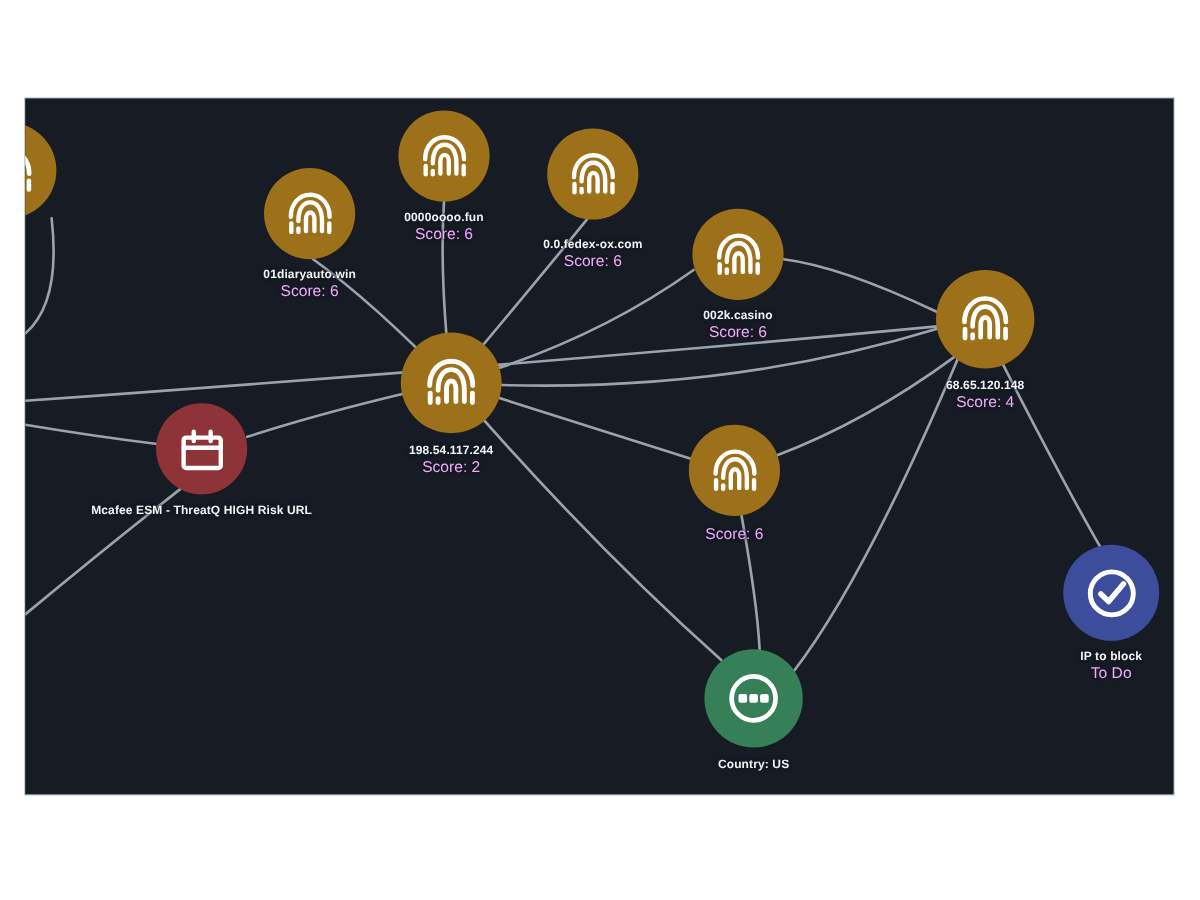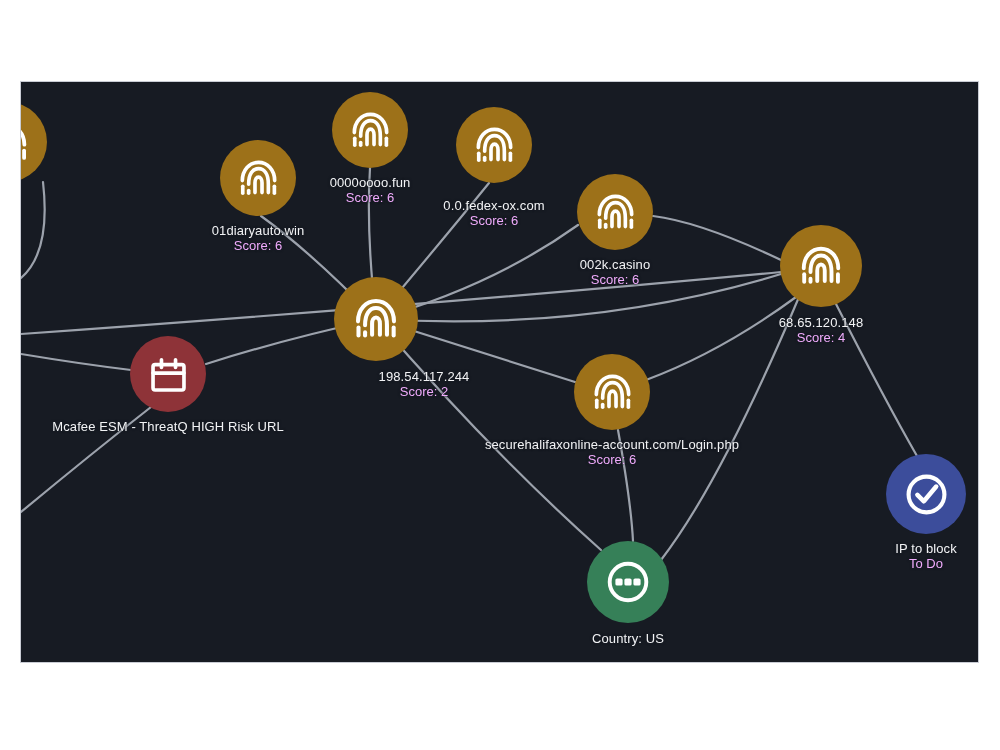--- a/index.html
+++ b/index.html
@@ -75,22 +75,22 @@
     transform: translateX(-50%);
     text-align: center;
     white-space: nowrap;
     line-height: 1.15;
     pointer-events: none;
   }
 
   .label-title {
     display: block;
     color: #f2f3f5;
-    font-size: 13px;
-    font-weight: normal;
+    font-size: 10px;
+    font-weight: bold;
     letter-spacing: 0.1px;
     text-shadow: 0 0 3px #171b23, 0 0 2px #171b23;
   }
 
   .label-sub {
     display: block;
     color: #f0abfc;
     font-size: 13px;
     font-weight: normal;
     text-shadow: 0 0 3px #171b23, 0 0 2px #171b23;
@@ -229,21 +229,21 @@
               <g fill="none" stroke="#ffffff" stroke-width="2.6" stroke-linecap="round" stroke-linejoin="round">
                 <path d="M4.5 17.5 C4.5 9.8 9.6 4.5 16 4.5 C22.4 4.5 27.5 9.8 27.5 17.5"></path>
                 <path d="M9 20 C9 12.8 11.9 9 16 9 C20.1 9 23 12.8 23 20 L23 26"></path>
                 <path d="M13.5 26 L13.5 19 C13.5 16.6 14.6 15 16 15 C17.4 15 18.5 16.6 18.5 19 L18.5 26"></path>
                 <path d="M9 24.5 L9 26.5"></path>
                 <path d="M4.8 21.5 L4.8 26.5"></path>
                 <path d="M27.3 21.5 L27.3 26.5"></path>
               </g>
             </svg>
           </div>
-          <div class="node-label" style="top: 51px; margin-left: 48px;">
+          <div class="node-label" style="top: 51px;">
             <span class="label-title">198.54.117.244</span>
             <span class="label-sub">Score: 2</span>
           </div>
         </div>
         <div class="node type-indicator" style="left: 800px; top: 184px;">
           <div class="node-circle" style="width: 82px; height: 82px;">
             <svg width="48" height="48" viewBox="0 0 32 32">
               <g fill="none" stroke="#ffffff" stroke-width="2.6" stroke-linecap="round" stroke-linejoin="round">
                 <path d="M4.5 17.5 C4.5 9.8 9.6 4.5 16 4.5 C22.4 4.5 27.5 9.8 27.5 17.5"></path>
                 <path d="M9 20 C9 12.8 11.9 9 16 9 C20.1 9 23 12.8 23 20 L23 26"></path>
@@ -266,21 +266,20 @@
                 <path d="M4.5 17.5 C4.5 9.8 9.6 4.5 16 4.5 C22.4 4.5 27.5 9.8 27.5 17.5"></path>
                 <path d="M9 20 C9 12.8 11.9 9 16 9 C20.1 9 23 12.8 23 20 L23 26"></path>
                 <path d="M13.5 26 L13.5 19 C13.5 16.6 14.6 15 16 15 C17.4 15 18.5 16.6 18.5 19 L18.5 26"></path>
                 <path d="M9 24.5 L9 26.5"></path>
                 <path d="M4.8 21.5 L4.8 26.5"></path>
                 <path d="M27.3 21.5 L27.3 26.5"></path>
               </g>
             </svg>
           </div>
           <div class="node-label" style="top: 46px;">
-            <span class="label-title">securehalifaxonline-account.com/Login.php</span>
             <span class="label-sub">Score: 6</span>
           </div>
         </div>
         <div class="node type-event" style="left: 147px; top: 292px;">
           <div class="node-circle" style="width: 76px; height: 76px;">
             <svg width="45" height="45" viewBox="0 0 32 32">
               <g fill="none" stroke="#ffffff" stroke-width="2.6" stroke-linecap="round" stroke-linejoin="round">
                 <rect x="5" y="9" width="22" height="18" rx="1.5"></rect>
                 <path d="M5 15 L27 15"></path>
                 <path d="M11 5.5 L11 11"></path>

